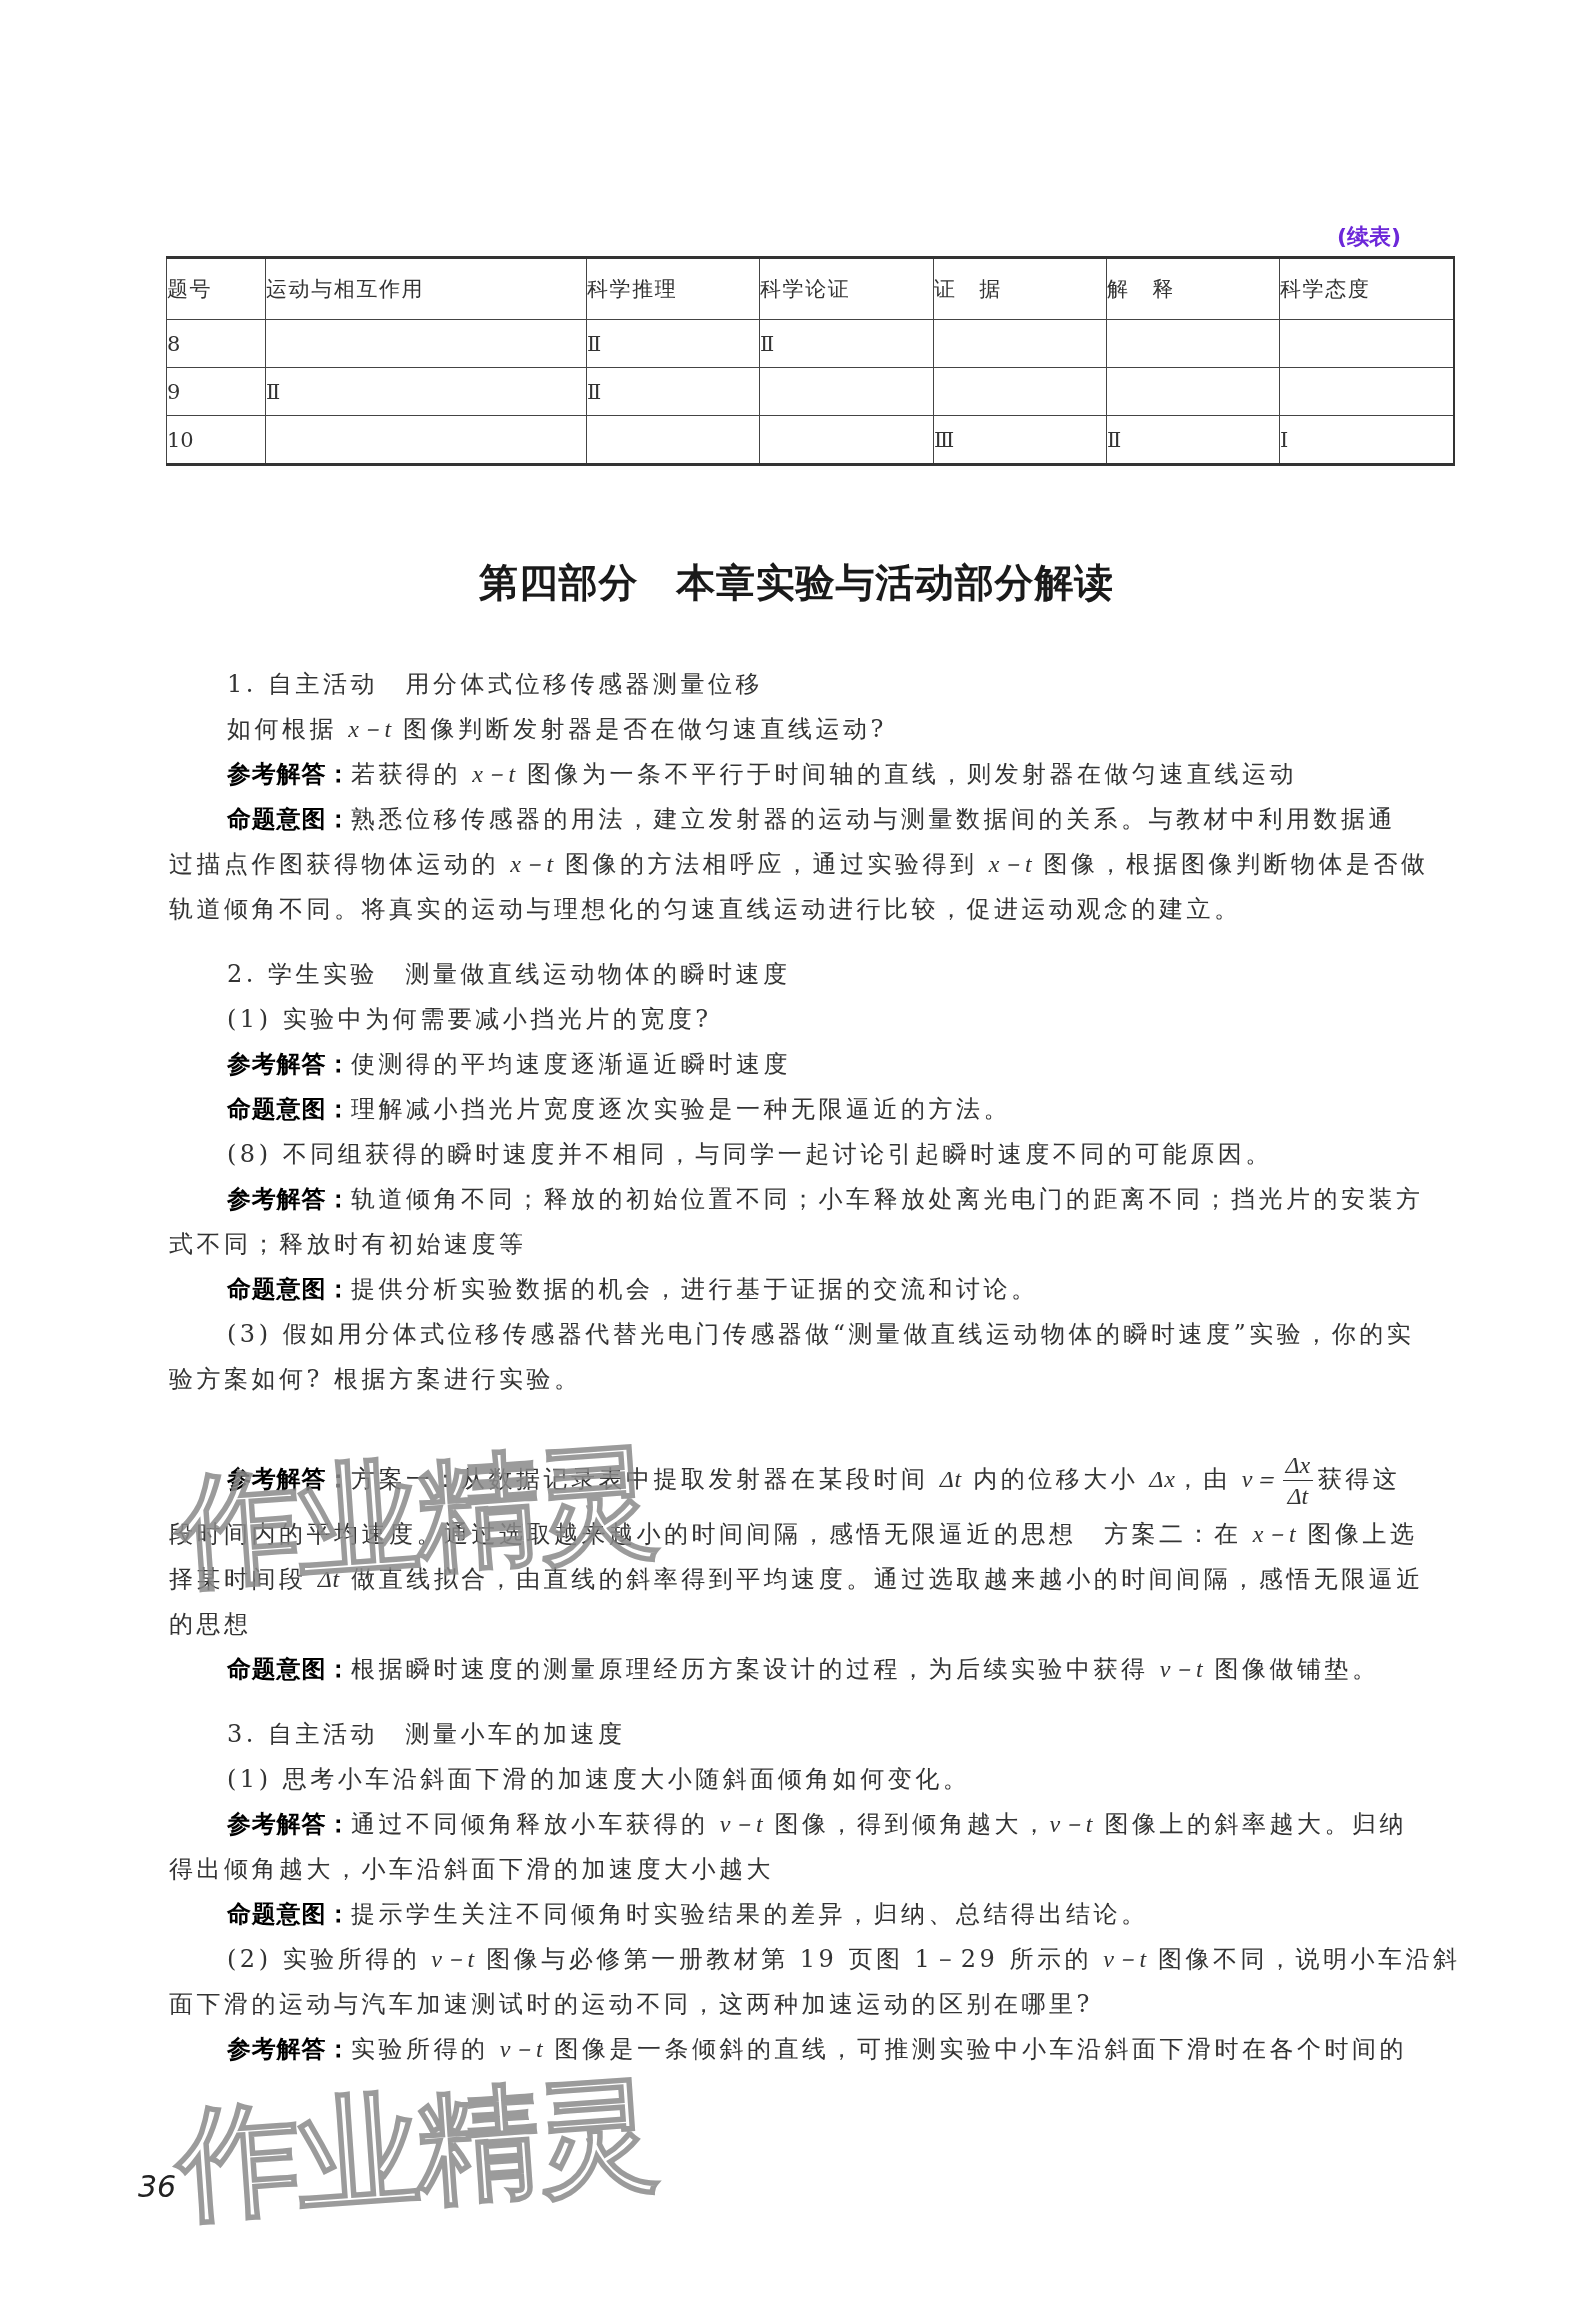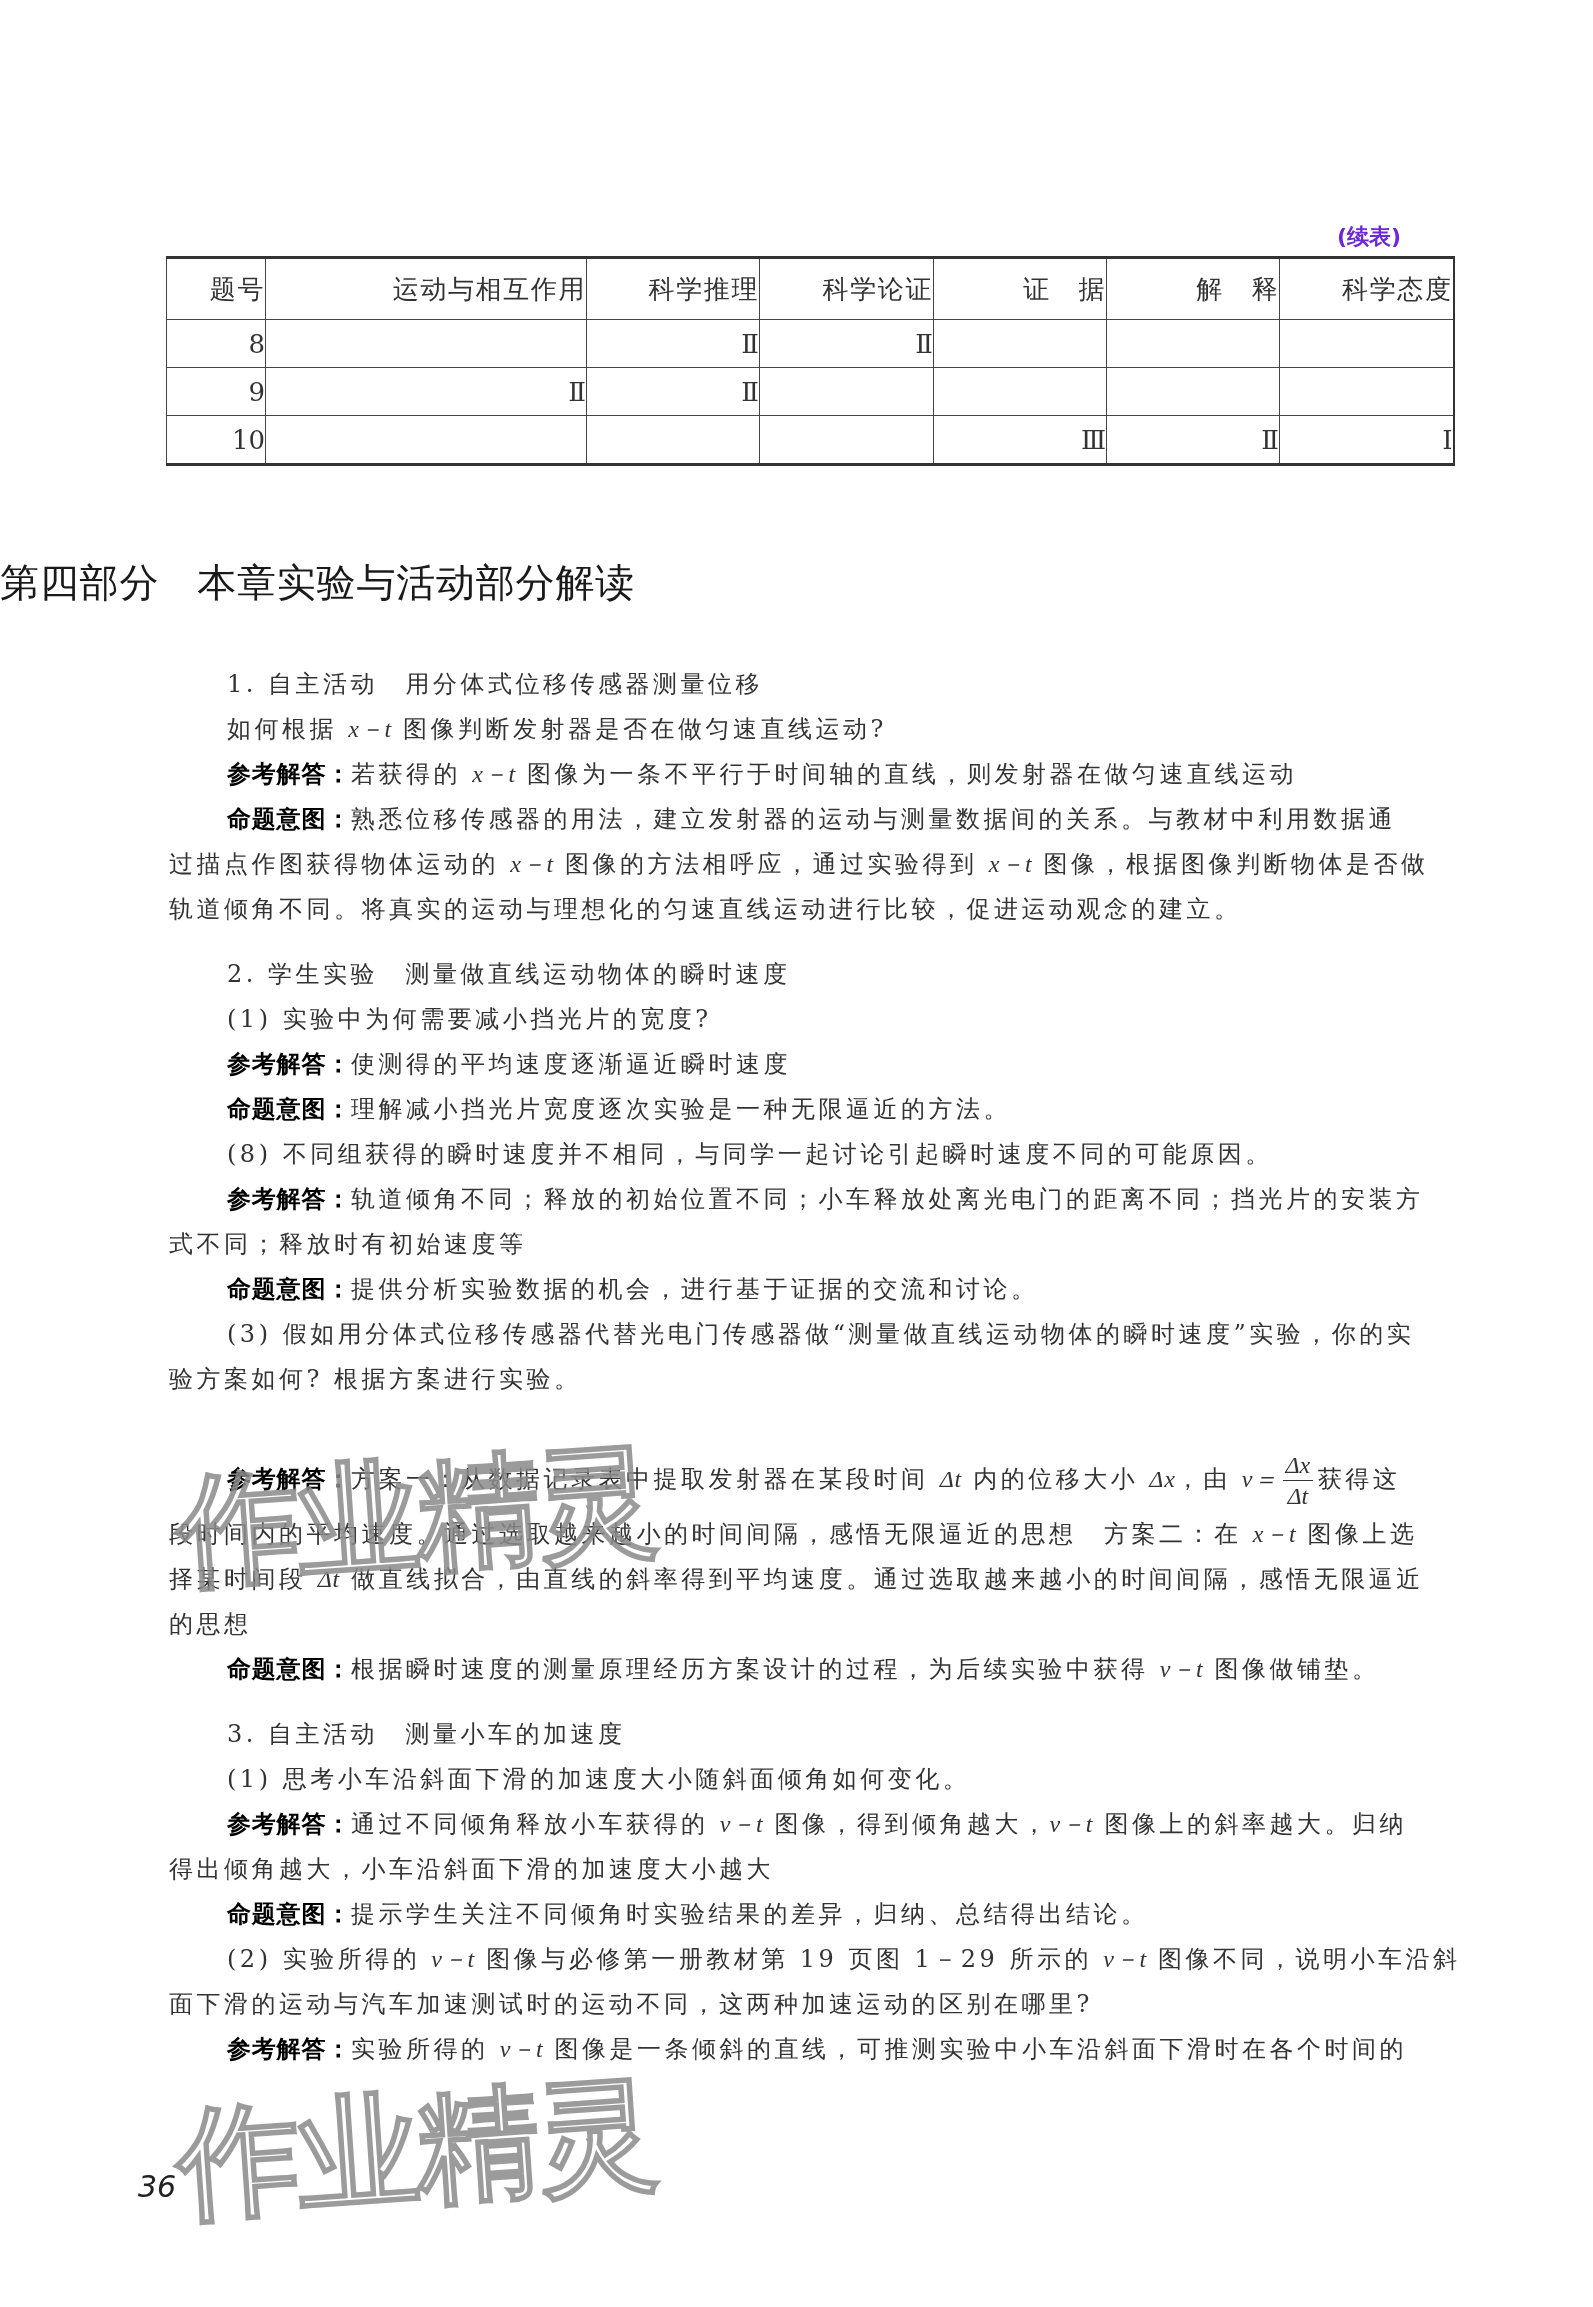--- a/index.html
+++ b/index.html
@@ -14,31 +14,31 @@
     font-weight: bold; font-size: 22px; color: #6d28d9;
   }
   table.score {
     position: absolute; left: 166px; top: 256px; width: 1288px;
     border-collapse: collapse;
     border-top: 3.3px solid #333; border-bottom: 3.3px solid #333;
     border-left: 1.6px solid #333; border-right: 2.5px solid #333;
     table-layout: fixed;
   }
   table.score th, table.score td {
-    border: 1.2px solid #444; text-align: right; vertical-align: middle;
+    border: 1.2px solid #444; text-align: left; vertical-align: middle;
     font-family: "DejaVu Serif", "Liberation Serif", serif;
-    font-weight: normal; font-size: 26px; color: #333; padding: 0;
+    font-weight: normal; font-size: 21px; color: #333; padding: 0;
   }
   table.score th { height: 60px; letter-spacing: 1.6px; }
   table.score td { height: 47px; }
   .roman { font-family: "Liberation Serif", "DejaVu Serif", serif; font-size: 25px; }
   .heading {
-    position: absolute; left: 0; width: 1593px; top: 556px; 
+    position: absolute; left: 0; width: 1593px; top: 556px; text-align: center;
     font-family: "DejaVu Sans", "Liberation Sans", sans-serif;
-    font-weight: normal; font-size: 39px; color: #1a1a1a; letter-spacing: 0.8px;
+    font-weight: bold; font-size: 39px; color: #1a1a1a; letter-spacing: 0.8px;
   }
   .heading .gap { display: inline-block; width: 38px; }
   .body {
     position: absolute; left: 169px; top: 662px; width: 1287px;
     font-size: 24px; letter-spacing: 3.5px; color: #333;
   }
   .line { height: 45px; line-height: 45px; white-space: nowrap; overflow: visible; }
   .indent { padding-left: 58px; }
   .gapline { height: 20px; }
   .lbl {

